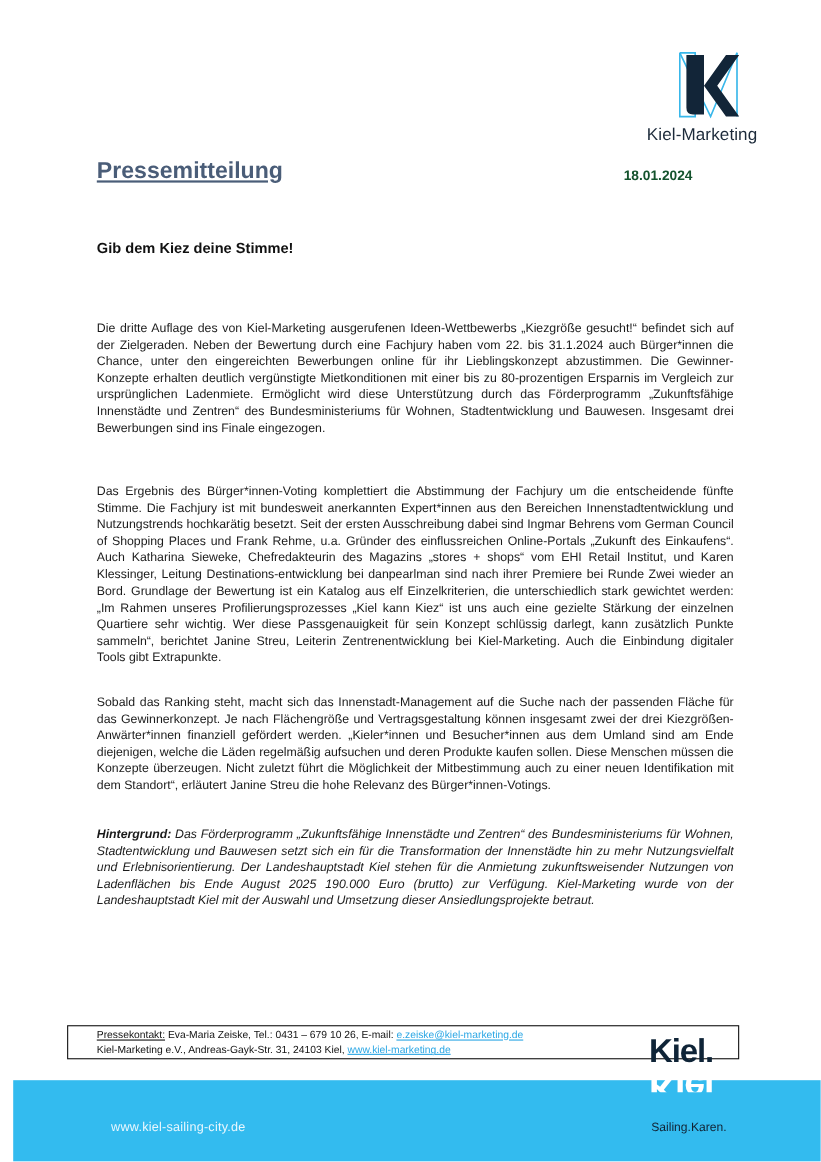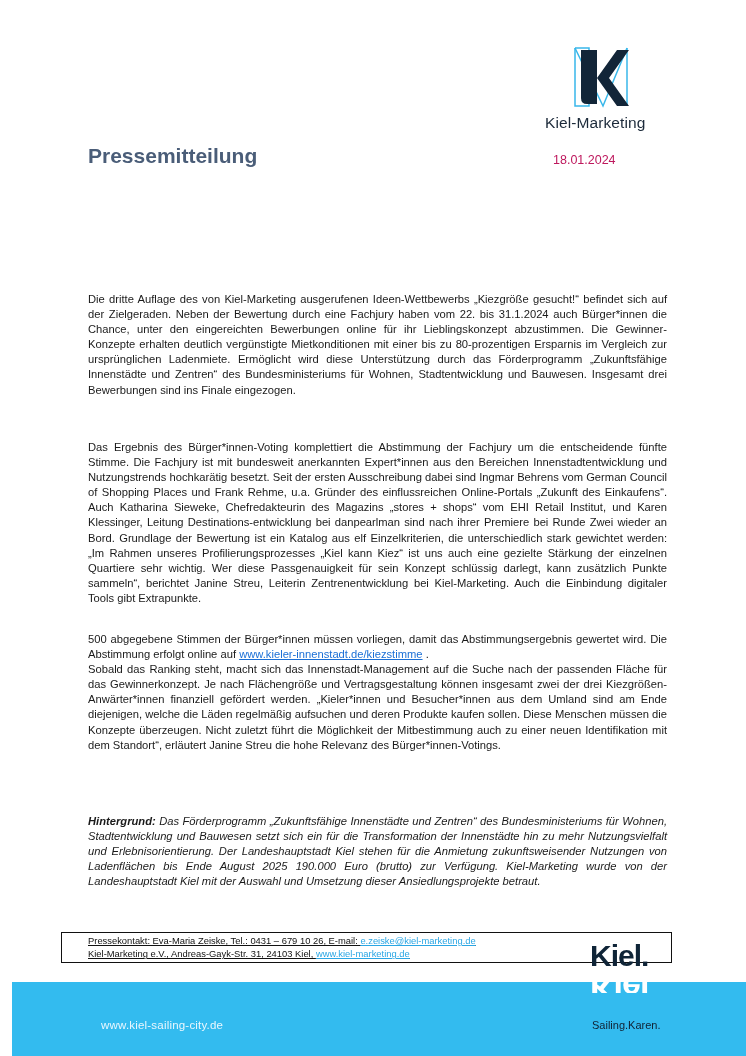--- a/index.html
+++ b/index.html
@@ -1,36 +1,36 @@
 <!DOCTYPE html>
 <html><head>
   <meta charset="utf-8">
   <style>
     * { margin: 0; padding: 0; box-sizing: border-box; }
     html, body { width: 746px; height: 1056px; background: #ffffff; overflow: hidden; }
     body { position: relative; font-family: "Liberation Sans", "DejaVu Sans", sans-serif; color: #111; }
 
-    .logo-km { position: absolute; left: 569px; top: 46px; width: 82px; }
+    .logo-km { position: absolute; left: 612px; top: 46px; width: 82px; }
     .logo-km svg { display: block; margin-left: 4px; }
     .logo-km .logo-text { position: absolute; left: -24px; top: 68px; font-size: 15.5px; color: #1c2a3a; white-space: nowrap; letter-spacing: 0.1px; }
 
-    .title { position: absolute; left: 88px; top: 144px; font-size: 21px; font-weight: bold; color: #4a5d78; }
-    .date { position: absolute; left: 553px; top: 153px; font-size: 12.5px; font-weight: normal; color: #be185d; }
+    .title { position: absolute; left: 88px; top: 144px; font-size: 21px; font-weight: bold; color: #4a5d78; text-decoration: underline; }
+    .date { position: absolute; left: 567px; top: 153px; font-size: 12.5px; font-weight: bold; color: #14532d; }
 
     .headline { position: absolute; left: 88px; top: 217px; width: 590px; font-size: 13.3px; font-weight: bold; line-height: 18px; color: #111; }
 
     .body-text { position: absolute; left: 88px; width: 579px; font-size: 11.2px; line-height: 15.1px; text-align: justify; color: #1a1a1a; }
     .p1 { top: 265px; margin-top: 27px; }
     .p2 { top: 411px; margin-top: 29px; }
     .p3 { top: 632px; }
-    .p4 { top: 814px; font-style: italic; }
+    .p4 { top: 752px; font-style: italic; }
     .p4 b { font-style: italic; }
     .link { color: #1a6fd6; text-decoration: underline; }
 
-    .contact-box { position: absolute; left: 61px; top: 932px; width: 611px; height: 31px; border: 1px solid #111; padding: 1px 0 0 26px; font-size: 9.4px; line-height: 13.4px; color: #111; text-decoration: underline; }
+    .contact-box { position: absolute; left: 61px; top: 932px; width: 611px; height: 31px; border: 1px solid #111; padding: 1px 0 0 26px; font-size: 9.4px; line-height: 13.4px; color: #111; }
     .contact-box .label-u { text-decoration: underline; }
     .contact-box .link { color: #2aa6e4; }
 
     .footer-band { position: absolute; left: 12px; top: 982px; width: 746px; height: 74px; background: #33bbef; }
     .footer-url { position: absolute; left: 89px; top: 1019px; font-size: 11.5px; color: #e9f7fe; letter-spacing: 0.2px; }
 
     .kiel-logo { position: absolute; left: 590px; top: 939px; width: 90px; }
     .kiel-top { position: absolute; left: 0; top: 0; font-size: 30px; font-weight: bold; color: #0f2437; letter-spacing: -1px; line-height: 34px; }
     .kiel-mirror { position: absolute; left: 0; top: 34px; font-size: 34px; font-weight: bold; color: #ffffff; letter-spacing: -1px; line-height: 34px; transform: scaleY(-1); height: 20px; overflow: hidden; }
     .kiel-mirror span { display: block; transform: translateY(-12px); }
@@ -49,26 +49,26 @@
     <path d="M8,4 L24,4 L24,58 L14,58 Q8,58 8,52 Z" fill="#122538"></path>
     <path d="M24,32 L44,4 L56,4 L36,32 L56,60 L44,60 Z" fill="#122538"></path>
   </svg>
   <div class="logo-text">Kiel-Marketing</div>
 </div>
 
 <div class="title">Pressemitteilung</div>
 <div class="date">18.01.2024</div>
 
 <div class="headline">
+  <div>Gib dem Kiez deine Stimme!</div>
 </div>
 
 <div class="body-text p1">Die dritte Auflage des von Kiel-Marketing ausgerufenen Ideen-Wettbewerbs „Kiezgröße gesucht!“ befindet sich auf der Zielgeraden. Neben der Bewertung durch eine Fachjury haben vom 22. bis 31.1.2024 auch Bürger*innen die Chance, unter den eingereichten Bewerbungen online für ihr Lieblingskonzept abzustimmen. Die Gewinner-Konzepte erhalten deutlich vergünstigte Mietkonditionen mit einer bis zu 80-prozentigen Ersparnis im Vergleich zur ursprünglichen Ladenmiete. Ermöglicht wird diese Unterstützung durch das Förderprogramm „Zukunftsfähige Innenstädte und Zentren“ des Bundesministeriums für Wohnen, Stadtentwicklung und Bauwesen. Insgesamt drei Bewerbungen sind ins Finale eingezogen.</div>
 <div class="body-text p2">Das Ergebnis des Bürger*innen-Voting komplettiert die Abstimmung der Fachjury um die entscheidende fünfte Stimme. Die Fachjury ist mit bundesweit anerkannten Expert*innen aus den Bereichen Innenstadtentwicklung und Nutzungstrends hochkarätig besetzt. Seit der ersten Ausschreibung dabei sind Ingmar Behrens vom German Council of Shopping Places und Frank Rehme, u.a. Gründer des einflussreichen Online-Portals „Zukunft des Einkaufens“. Auch Katharina Sieweke, Chefredakteurin des Magazins „stores + shops“ vom EHI Retail Institut, und Karen Klessinger, Leitung Destinations-entwicklung bei danpearlman sind nach ihrer Premiere bei Runde Zwei wieder an Bord. Grundlage der Bewertung ist ein Katalog aus elf Einzelkriterien, die unterschiedlich stark gewichtet werden: „Im Rahmen unseres Profilierungsprozesses „Kiel kann Kiez“ ist uns auch eine gezielte Stärkung der einzelnen Quartiere sehr wichtig. Wer diese Passgenauigkeit für sein Konzept schlüssig darlegt, kann zusätzlich Punkte sammeln“, berichtet Janine Streu, Leiterin Zentrenentwicklung bei Kiel-Marketing. Auch die Einbindung digitaler Tools gibt Extrapunkte.</div>
 <div class="body-text p3">
-  <div><span>500 abgegebene Stimmen der Bürger*innen müssen vorliegen, damit das Abstimmungsergebnis gewertet wird. Die Abstimmung erfolgt online auf </span><a class="link">www.kieler-innenstadt.de/kiezstimme</a><span> .</span></div>
   <div>Sobald das Ranking steht, macht sich das Innenstadt-Management auf die Suche nach der passenden Fläche für das Gewinnerkonzept. Je nach Flächengröße und Vertragsgestaltung können insgesamt zwei der drei Kiezgrößen-Anwärter*innen finanziell gefördert werden. „Kieler*innen und Besucher*innen aus dem Umland sind am Ende diejenigen, welche die Läden regelmäßig aufsuchen und deren Produkte kaufen sollen. Diese Menschen müssen die Konzepte überzeugen. Nicht zuletzt führt die Möglichkeit der Mitbestimmung auch zu einer neuen Identifikation mit dem Standort“, erläutert Janine Streu die hohe Relevanz des Bürger*innen-Votings.</div>
 </div>
 <div class="body-text p4"><b>Hintergrund:</b><span> Das Förderprogramm „Zukunftsfähige Innenstädte und Zentren“ des Bundesministeriums für Wohnen, Stadtentwicklung und Bauwesen setzt sich ein für die Transformation der Innenstädte hin zu mehr Nutzungsvielfalt und Erlebnisorientierung. Der Landeshauptstadt Kiel stehen für die Anmietung zukunftsweisender Nutzungen von Ladenflächen bis Ende August 2025 190.000 Euro (brutto) zur Verfügung. Kiel-Marketing wurde von der Landeshauptstadt Kiel mit der Auswahl und Umsetzung dieser Ansiedlungsprojekte betraut.</span></div>
 
 <div class="contact-box">
   <div><span class="label-u">Pressekontakt:</span><span> Eva-Maria Zeiske, Tel.: 0431 – 679 10 26, E-mail: </span><a class="link">e.zeiske@kiel-marketing.de</a></div>
   <div><span>Kiel-Marketing e.V., Andreas-Gayk-Str. 31, 24103 Kiel, </span><a class="link">www.kiel-marketing.de</a></div>
 </div>
 
 <div class="footer-band">

